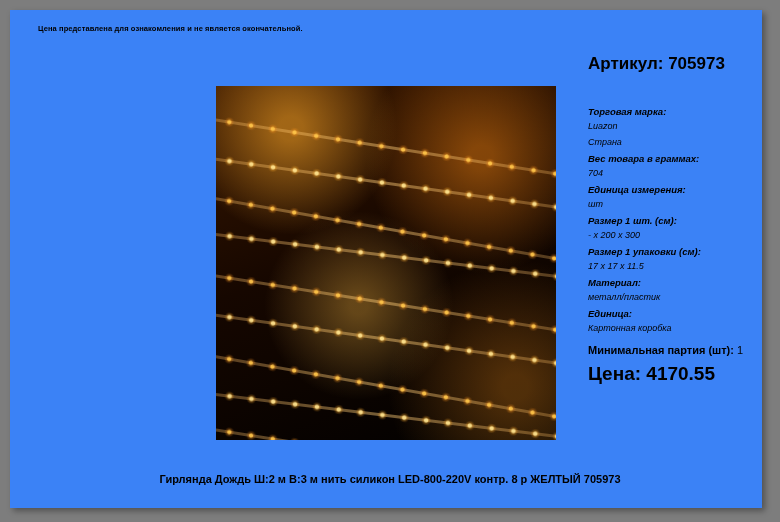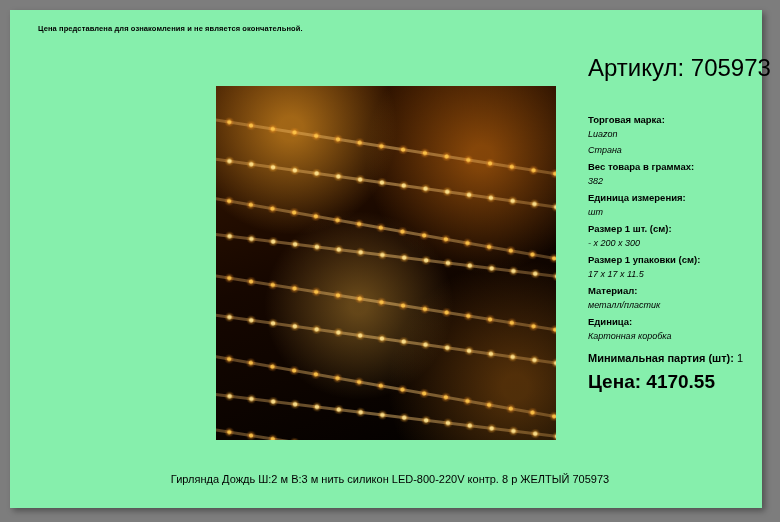--- a/index.html
+++ b/index.html
@@ -12,21 +12,21 @@
     background: #7d7d7d;
     font-family: "Liberation Sans", sans-serif;
     overflow: hidden;
   }
   .page {
     position: absolute;
     left: 10px;
     top: 10px;
     width: 752px;
     height: 498px;
-    background: #86efac;
+    background: #3b82f6;
     box-shadow: 3px 3px 6px rgba(0,0,0,0.35);
   }
   .disclaimer {
     position: absolute;
     left: 28px;
     top: 14px;
     font-size: 7.5px;
     color: #000;
     font-weight: bold;
     letter-spacing: 0.1px;
@@ -77,31 +77,32 @@
   .strand.warm::after {
     background-image: radial-gradient(circle, rgba(255,226,140,0.95) 0 1.6px, rgba(255,170,40,0.35) 2.8px, rgba(255,150,20,0) 5px);
   }
   .info {
     position: absolute;
     left: 578px;
     top: 44px;
     width: 165px;
   }
   .sku {
-    font-size: 24px;
-    font-weight: normal;
+    font-size: 17px;
+    font-weight: bold;
     color: #000;
     white-space: nowrap;
     margin-bottom: 30px;
   }
   .spec-label {
     font-size: 9.5px;
     font-weight: bold;
     color: #000;
     line-height: 15px;
+    font-style: italic;
   }
   .spec-value {
     font-size: 9px;
     color: #000;
     line-height: 15px;
     margin-bottom: 1px;
     font-style: italic;
   }
   .min-lot {
     margin-top: 8px;
@@ -120,21 +121,21 @@
     color: #000;
     white-space: nowrap;
   }
   .caption {
     position: absolute;
     left: 0;
     top: 463px;
     width: 760px;
     text-align: center;
     font-size: 11px;
-    font-weight: normal;
+    font-weight: bold;
     color: #000;
   }
 </style>
 </head>
 <body>
 
 <div class="page">
 
   <div class="disclaimer">Цена представлена для ознакомления и не является окончательной.</div>
 
@@ -155,21 +156,21 @@
   <div class="info">
     <div class="sku">Артикул: 705973</div>
 
     <div>
       <div class="spec-label">Торговая марка:</div>
       <div class="spec-value">Luazon</div>
 
       <div class="spec-value">Страна</div>
 
       <div class="spec-label">Вес товара в граммах:</div>
-      <div class="spec-value">382</div>
+      <div class="spec-value">704</div>
 
       <div class="spec-label">Единица измерения:</div>
       <div class="spec-value">шт</div>
 
       <div class="spec-label">Размер 1 шт. (см):</div>
       <div class="spec-value">- x 200 x 300</div>
 
       <div class="spec-label">Размер 1 упаковки (см):</div>
       <div class="spec-value">17 x 17 x 11.5</div>
 

